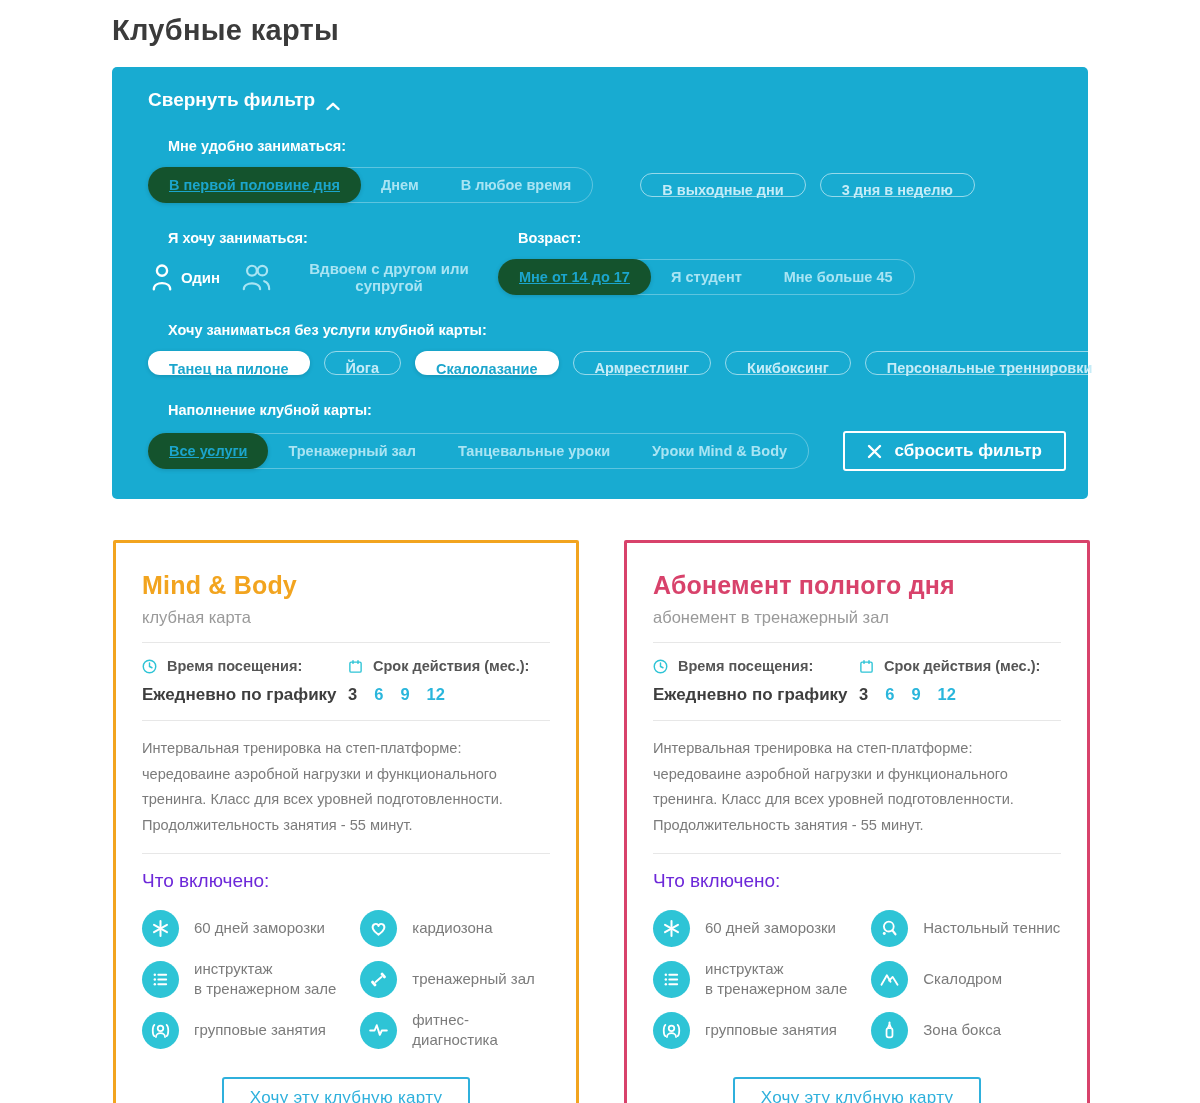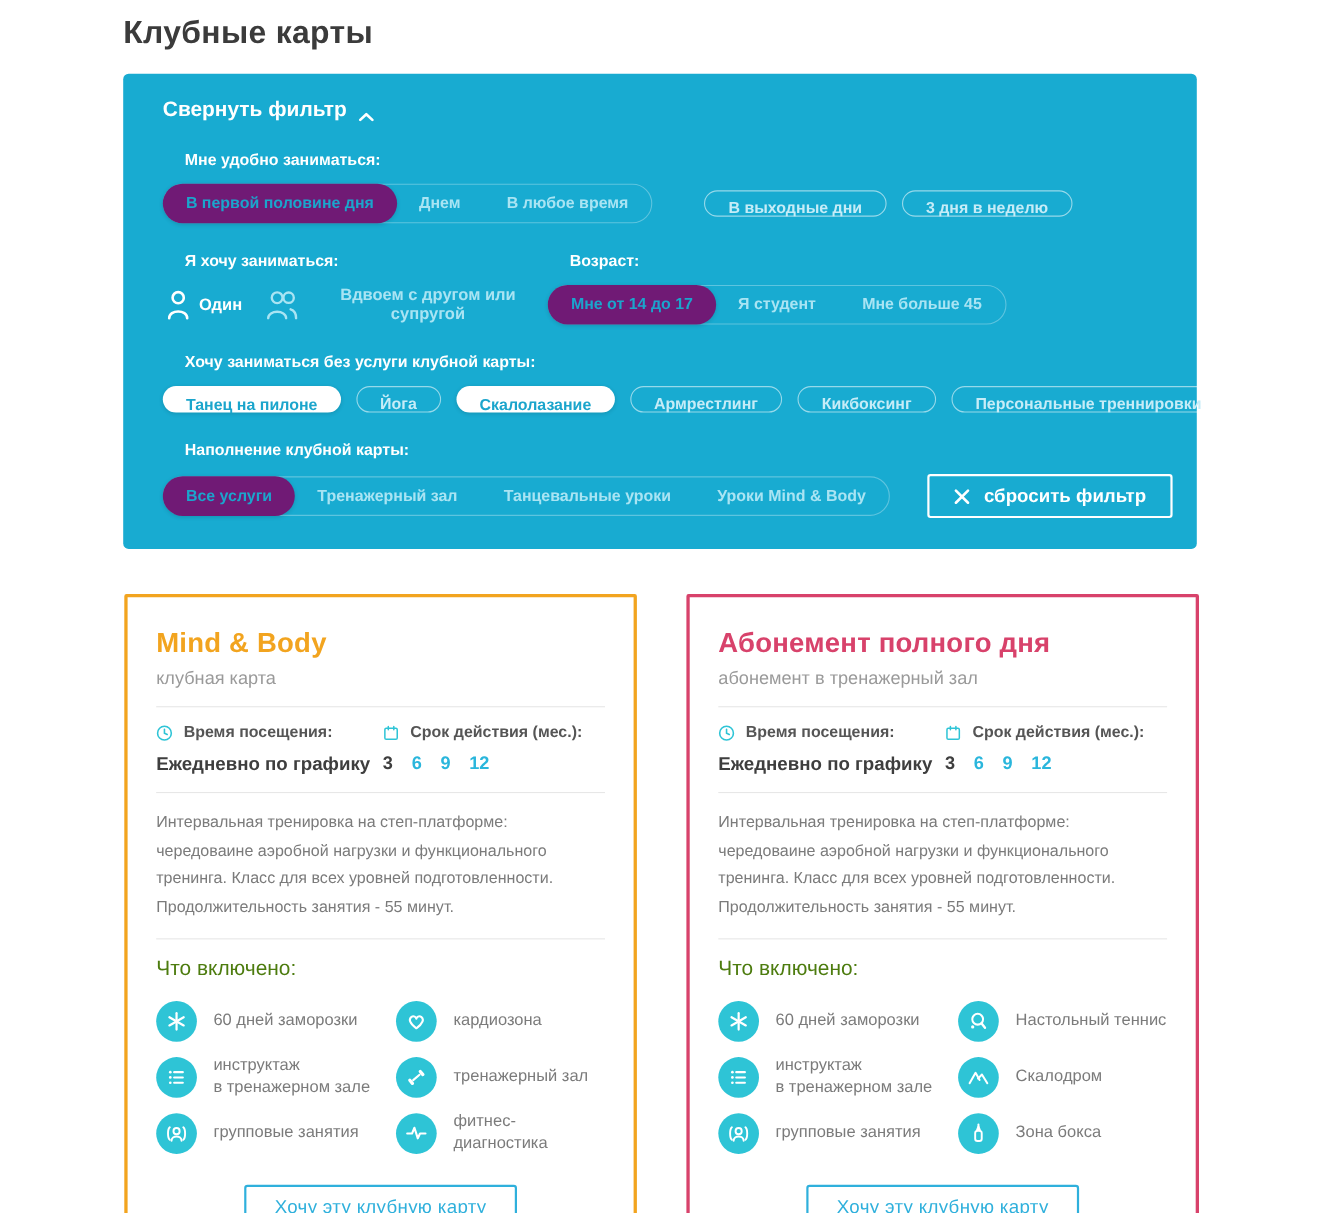--- a/index.html
+++ b/index.html
@@ -16,21 +16,21 @@
           padding:22px 20px 28px; color:#fff;}
   .collapse{margin-left:16px; display:flex; align-items:flex-end; gap:11px; font-size:19px;
             font-weight:bold; cursor:pointer; width:max-content;}
   .fsec{margin-top:27px; margin-left:16px;}
   .flabel{margin-left:20px; font-size:14.5px; font-weight:bold; margin-bottom:13px;}
   .frow{display:flex; align-items:center; gap:14px; flex-wrap:nowrap;}
   .seg{display:inline-flex; align-items:stretch; border:1px solid rgba(255,255,255,.3);
        border-radius:19px; height:36px;}
   .seg-opt{border:none; background:transparent; color:#A9E4F3; font-family:inherit; font-size:14.5px;
            font-weight:bold; padding:0 21px; border-radius:18px; line-height:34px; cursor:pointer; white-space:nowrap;}
-  .seg-opt.selected{background:#701a75; color:var(--selected,#1BA5CC); box-shadow:0 1px 4px rgba(0,0,0,.15); line-height:36px; margin:-1px;}
+  .seg-opt.selected{background:#14532d; color:var(--selected,#1BA5CC); box-shadow:0 1px 4px rgba(0,0,0,.15); line-height:36px; margin:-1px;text-decoration:underline;}
   .pill{height:24px; border-radius:18px; font-family:inherit; font-size:14.5px; font-weight:bold;
         padding:0 21px; cursor:pointer; white-space:nowrap; background:transparent;}
   .pill.outline{border:1.5px solid rgba(255,255,255,.55); color:#C6ECF7; line-height:32px;}
   .pill.solid{border:none; background:#fff; color:var(--selected,#1BA5CC); line-height:36px; box-shadow:0 1px 4px rgba(0,0,0,.15);}
   .gap-lg{margin-left:33px;}
   .two-col{display:flex;}
   .col-left{width:350px;}
   .col-right{flex:1;}
   .person-row{display:flex; align-items:center; gap:22px; height:36px; margin-left:4px;}
   .person-opt{display:flex; align-items:center; gap:9px; background:transparent; border:none;
@@ -54,21 +54,21 @@
   .info-row{display:flex;}
   .info-col-left{width:50.5%;}
   .info-col-right{flex:1;}
   .info-label{display:flex; align-items:center; gap:10px; font-size:14.5px; color:#555; font-weight:bold;}
   .info-label .mini-icon{color:var(--accent,#2EC4D6); display:inline-flex;}
   .info-value{font-size:17px; font-weight:bold; color:#3E3E3E; margin-top:11px;}
   .durations{display:flex; gap:17px; margin-top:11px; font-size:16.5px; font-weight:bold;}
   .dur{color:var(--link,#2AB6DC); cursor:pointer;}
   .dur.active{color:#3E3E3E; cursor:default;}
   .desc{font-size:14.6px; color:#7B7B7B; line-height:1.75; margin:14px 0 12px;}
-  .inc-title{font-size:19px; color:#4d7c0f; margin:16px 0 15px;}
+  .inc-title{font-size:19px; color:#6d28d9; margin:16px 0 15px;}
   .inc-grid{display:flex;}
   .inc-col{display:flex; flex-direction:column; gap:9px;}
   .inc-col.left{width:53.5%;}
   .inc-col.right{flex:1;}
   .inc-item{display:flex; align-items:center; gap:15px; min-height:42px;}
   .inc-icon{width:37px; height:37px; border-radius:50%; background:var(--accent,#2EC4D6);
             display:flex; align-items:center; justify-content:center; flex:none;}
   .inc-label{font-size:15px; color:#7B7B7B; white-space:pre-line; line-height:1.35;}
   .cta-wrap{display:flex; justify-content:center; margin-top:26px;}
   .cta{min-width:246px; height:41px; border:2px solid var(--cta,#2FB0DC); border-radius:3px; background:#fff;

